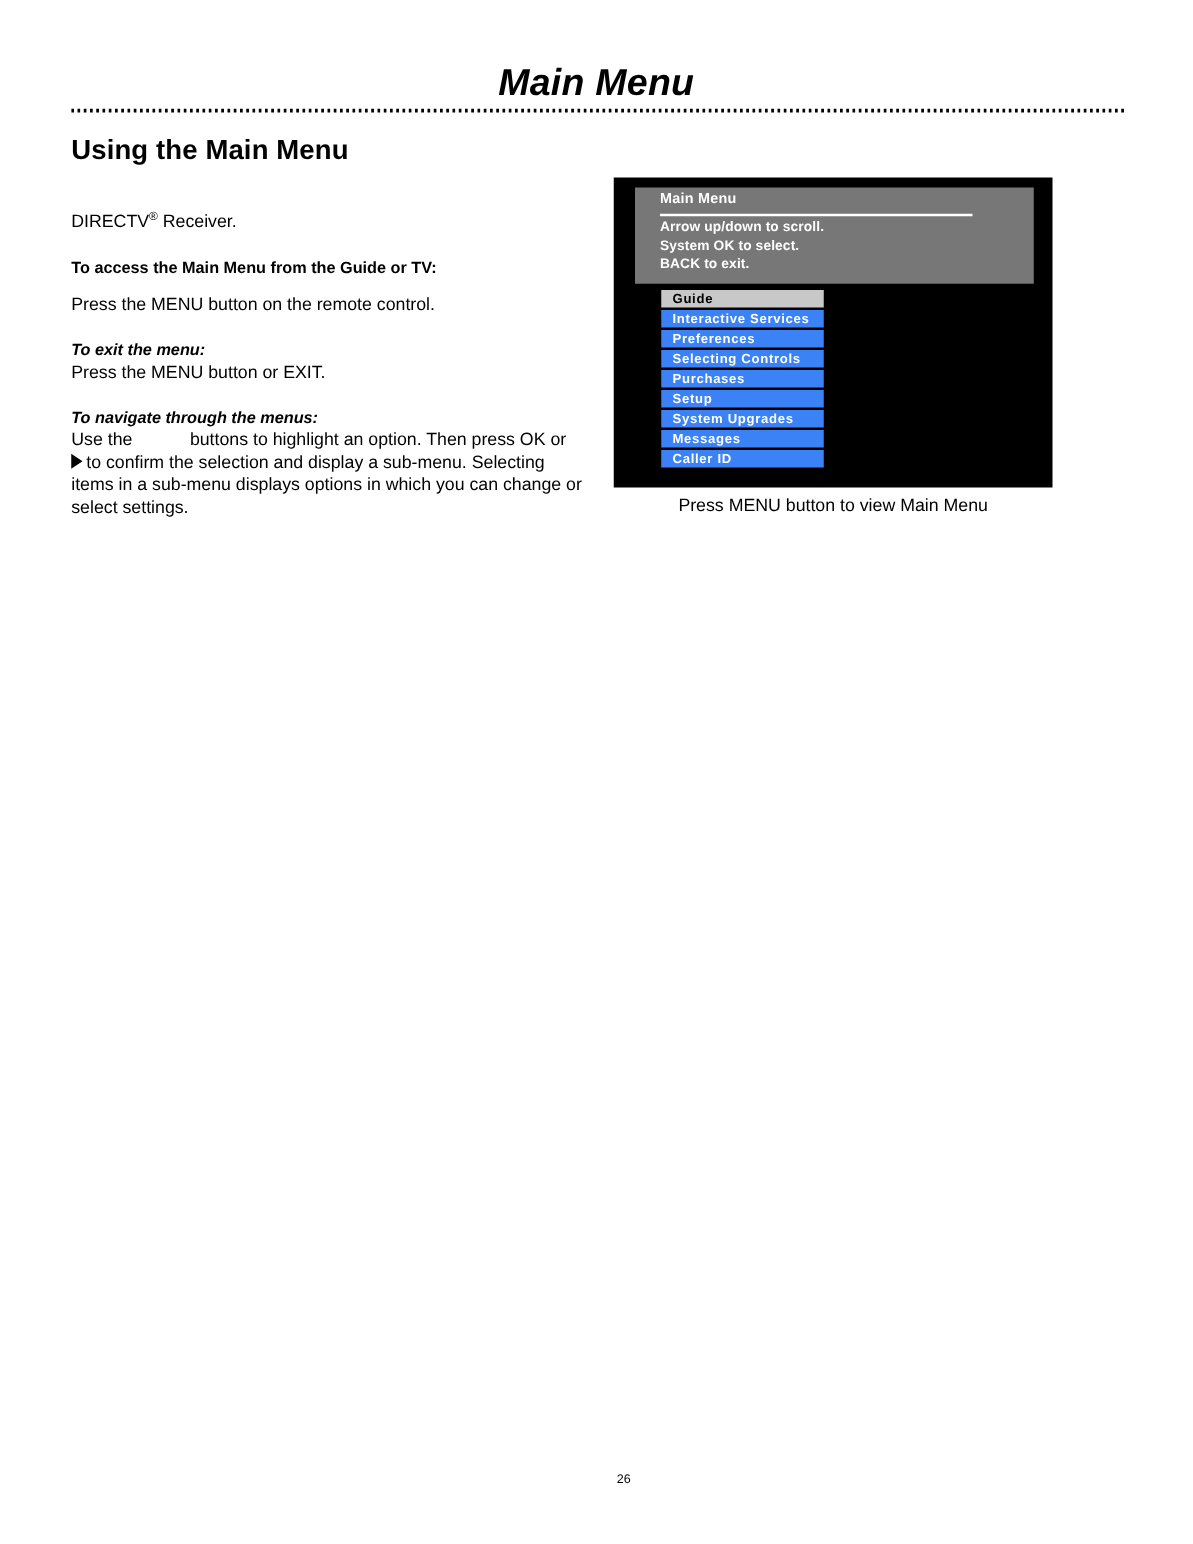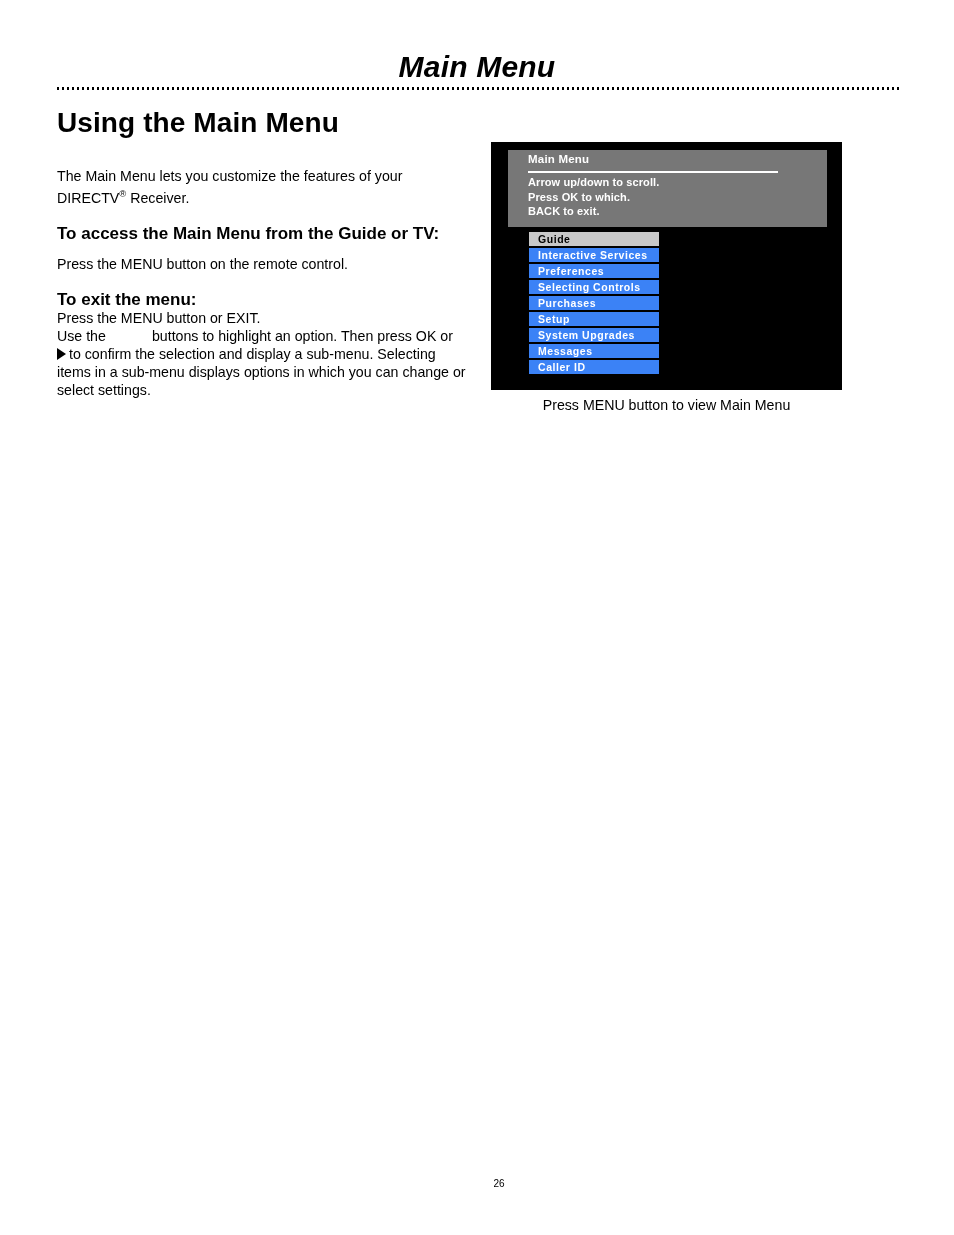--- a/index.html
+++ b/index.html
@@ -43,41 +43,42 @@
 
   
   .left-col {
     position: absolute;
     left: 57px;
     top: 107px;
     width: 420px;
   }
 
   .section-heading {
-    font-size: 28px;
-    font-weight: bold;
-    margin: 0 0 28px 0;
+    font-size: 22px;
+    font-weight: bold;
+    margin: 0 0 14px 0;
     letter-spacing: 0.1px;
   }
 
   .body-text {
     font-size: 14.2px;
     line-height: 18px;
     margin: 0;
   }
 
   .sub-heading {
-    font-size: 17px;
+    font-size: 13px;
     font-weight: bold;
     margin: 18px 0 0 0;
     line-height: 18px;
   }
 
   .sub-heading.tight {
     margin-bottom: 0;
+    font-style: italic;
   }
 
   .gap-after {
     margin-top: 12px;
   }
 
   .sup {
     font-size: 9.5px;
     vertical-align: super;
   }
@@ -200,48 +201,49 @@
 <body>
 
 <div class="page-title">Main Menu</div>
 <div class="dotted-rule"></div>
 
 <div class="left-col">
 
   <h2 class="section-heading">Using the Main Menu</h2>
 
   <p class="body-text">
-    <span>The Main Menu lets you customize the features of your</span><br>
+    <br>
     <span>DIRECTV</span><span class="sup">®</span><span> Receiver.</span>
   </p>
 
   <p class="sub-heading">To access the Main Menu from the Guide or TV:</p>
   <p class="body-text gap-after">Press the MENU button on the remote control.</p>
 
   <p class="sub-heading tight">To exit the menu:</p>
   <p class="body-text">Press the MENU button or EXIT.</p>
 
+  <p class="sub-heading tight">To navigate through the menus:</p>
   <p class="body-text">
     <span>Use the</span><span class="arrow-gap"></span><span>buttons to highlight an option. Then press OK or</span><br>
     <span class="tri-right"></span><span>to confirm the selection and display a sub-menu. Selecting</span><br>
     <span>items in a sub-menu displays options in which you can change or</span><br>
     <span>select settings.</span>
   </p>
 
 </div>
 
 <div class="tv-screen">
 
   <div class="osd-header"></div>
   <div class="osd-header-title">Main Menu</div>
   <div class="osd-rule"></div>
 
   <div class="osd-lines">
     <div>Arrow up/down to scroll.</div>
-    <div>Press OK to which.</div>
+    <div>System OK to select.</div>
     <div>BACK to exit.</div>
   </div>
 
   <div class="menu-list">
     <div class="menu-item selected">Guide</div>
     <div class="menu-item">Interactive Services</div>
     <div class="menu-item">Preferences</div>
     <div class="menu-item">Selecting Controls</div>
     <div class="menu-item">Purchases</div>
     <div class="menu-item">Setup</div>

